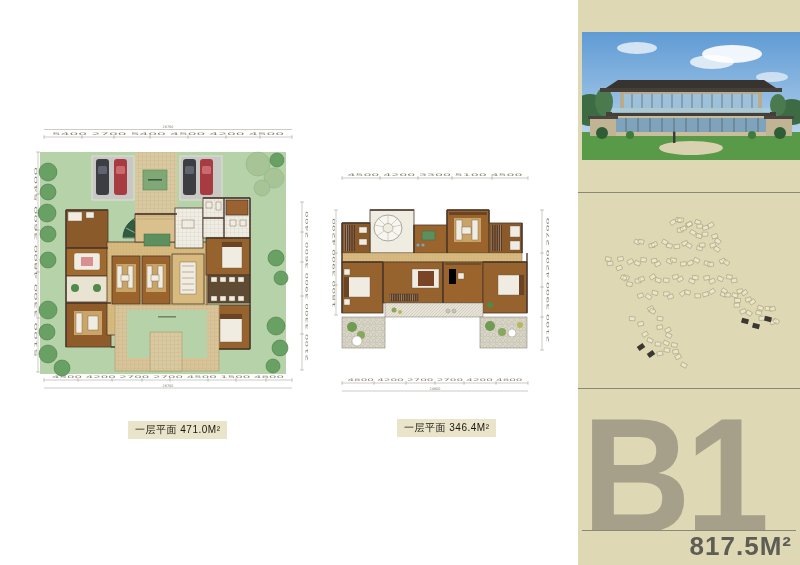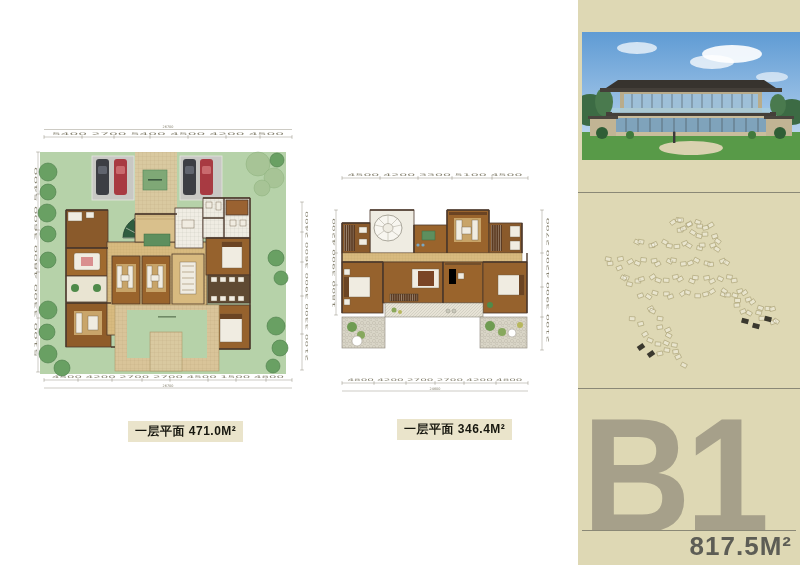--- a/index.html
+++ b/index.html
@@ -5,22 +5,22 @@
   :root{
     --sidebar_bg:#ded8b4; --unit_text:#a6a08a; --area_text:#5d5d55; --divider:#8a8876;
     --lawn:#b6d2a9; --courtyard_tan:#d8ba7f; --caption_bg:#eae4cb; --wall:#4b382b;
     --tree:#69a063; --site_outline:#a89f72;
   }
   *{margin:0;padding:0;box-sizing:border-box}
   html,body{width:800px;height:565px;overflow:hidden;background:#fff;
     font-family:"Liberation Sans","DejaVu Sans",sans-serif;}
   .canvas{position:relative;width:800px;height:565px;background:#fff}
   .plan{position:absolute}
-  .caption{position:absolute;background:var(--caption_bg);color:#17170f;font-size:12px;
-    font-weight:bold;padding:2px 7px;letter-spacing:.5px;white-space:nowrap}
+  .caption{position:absolute;background:var(--caption_bg);color:#17170f;font-size:10px;
+    font-weight:normal;padding:2px 7px;letter-spacing:.5px;white-space:nowrap}
   .sidebar{position:absolute;left:578px;top:0;width:222px;height:565px;background:var(--sidebar_bg)}
   .photo{position:absolute;left:4px;top:32px;width:218px;height:128px;display:block}
   .hline{position:absolute;left:0;width:222px;height:1px;background:var(--divider)}
   .hline.inset{left:4px;width:214px}
   .siteplan{position:absolute;left:0;top:195px;width:222px;height:190px;display:block}
   .unit-block{position:absolute;left:0;top:390px;width:222px;height:140px;overflow:hidden}
   .unit-block span{position:absolute;left:4px;bottom:-28px;font-size:164px;font-weight:bold;
     color:var(--unit_text);letter-spacing:-6px;line-height:1;transform:scaleX(.92);transform-origin:left bottom;white-space:nowrap}
   .area-block{position:absolute;left:0;top:531px;width:222px;height:34px;text-align:right}
   .area-block span{display:inline-block;margin-right:8px;font-size:26px;font-weight:bold;

